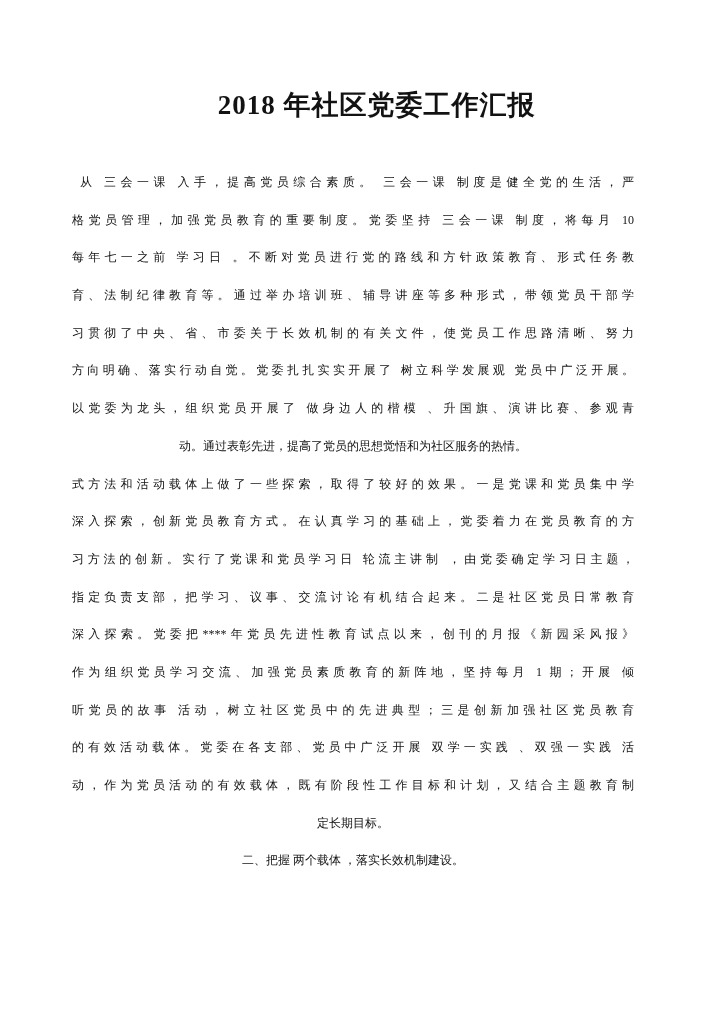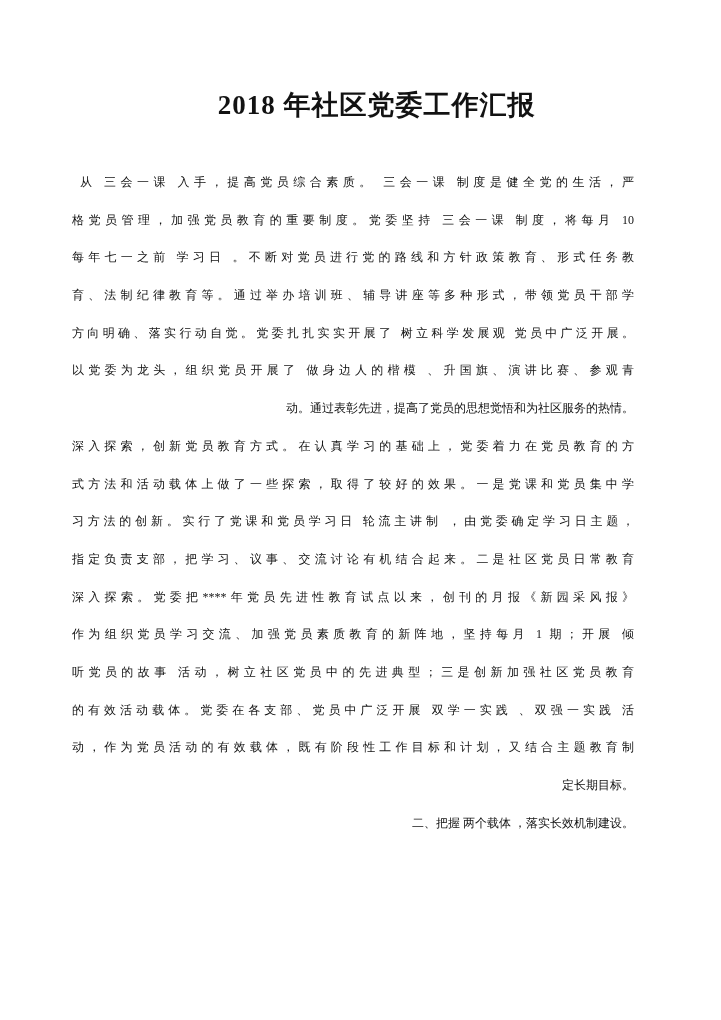--- a/index.html
+++ b/index.html
@@ -28,46 +28,47 @@
     padding-left: 32px;
   }
   .doc-body {
     margin: 38px 0 0 72px;
     width: 562px;
     font-size: 12px;
   }
   .line {
     height: 37.7px;
     line-height: 37.7px;
-    text-align: right;
+    text-align: center;
     overflow: visible;
   }
   .line.just {
     text-align: justify;
     text-align-last: justify;
   }
   .line.indent {
     text-indent: 8px;
   }
 </style>
 </head>
 <body>
 
 <div class="page">
   <div class="doc-title">2018 年社区党委工作汇报</div>
   <div class="doc-body">
     <div class="line just indent">从 三会一课 入手，提高党员综合素质。 三会一课 制度是健全党的生活，严</div>
     <div class="line just">格党员管理，加强党员教育的重要制度。党委坚持 三会一课 制度，将每月 10</div>
     <div class="line just">每年七一之前 学习日 。不断对党员进行党的路线和方针政策教育、形式任务教</div>
     <div class="line just">育、法制纪律教育等。通过举办培训班、辅导讲座等多种形式，带领党员干部学</div>
+    <div class="line just">习贯彻了中央、省、市委关于长效机制的有关文件，使党员工作思路清晰、努力</div>
     <div class="line just">方向明确、落实行动自觉。党委扎扎实实开展了 树立科学发展观 党员中广泛开展。</div>
     <div class="line just">以党委为龙头，组织党员开展了 做身边人的楷模 、升国旗、演讲比赛、参观青</div>
     <div class="line">动。通过表彰先进，提高了党员的思想觉悟和为社区服务的热情。</div>
+    <div class="line just">式方法和活动载体上做了一些探索，取得了较好的效果。一是党课和党员集中学</div>
     <div class="line just">深入探索，创新党员教育方式。在认真学习的基础上，党委着力在党员教育的方</div>
-    <div class="line just">式方法和活动载体上做了一些探索，取得了较好的效果。一是党课和党员集中学</div>
     <div class="line just">习方法的创新。实行了党课和党员学习日 轮流主讲制 ，由党委确定学习日主题，</div>
     <div class="line just">指定负责支部，把学习、议事、交流讨论有机结合起来。二是社区党员日常教育</div>
     <div class="line just">深入探索。党委把****年党员先进性教育试点以来，创刊的月报《新园采风报》</div>
     <div class="line just">作为组织党员学习交流、加强党员素质教育的新阵地，坚持每月 1 期；开展 倾</div>
     <div class="line just">听党员的故事 活动，树立社区党员中的先进典型；三是创新加强社区党员教育</div>
     <div class="line just">的有效活动载体。党委在各支部、党员中广泛开展 双学一实践 、双强一实践 活</div>
     <div class="line just">动，作为党员活动的有效载体，既有阶段性工作目标和计划，又结合主题教育制</div>
     <div class="line">定长期目标。</div>
     <div class="line">二、把握 两个载体 ，落实长效机制建设。</div>
   </div>

